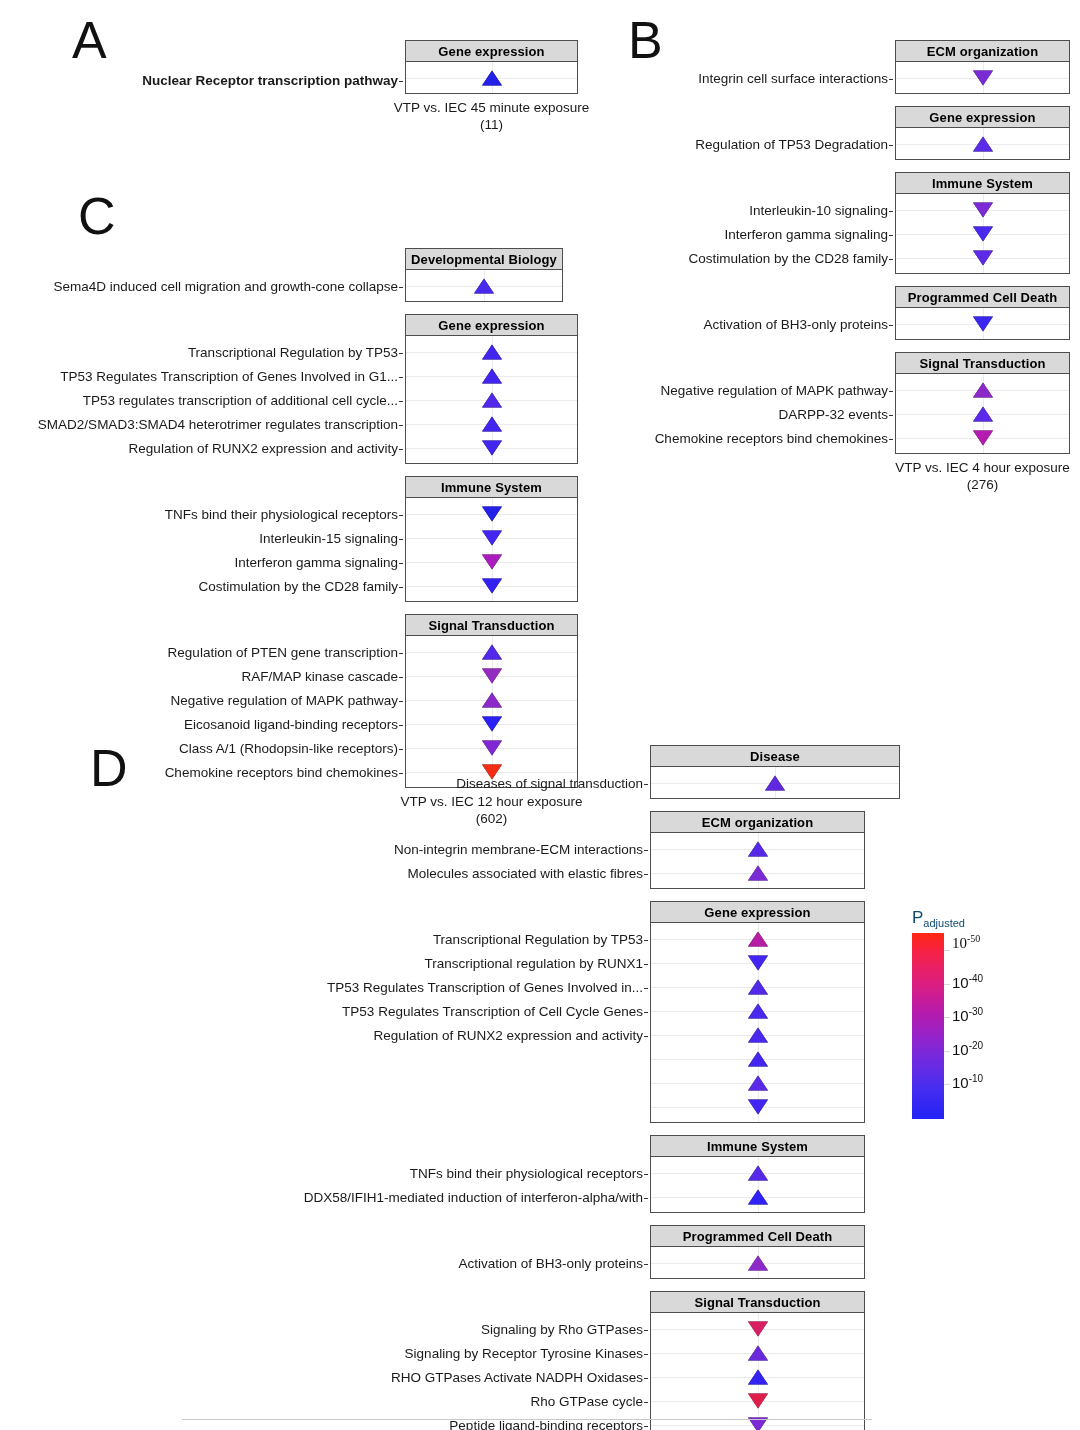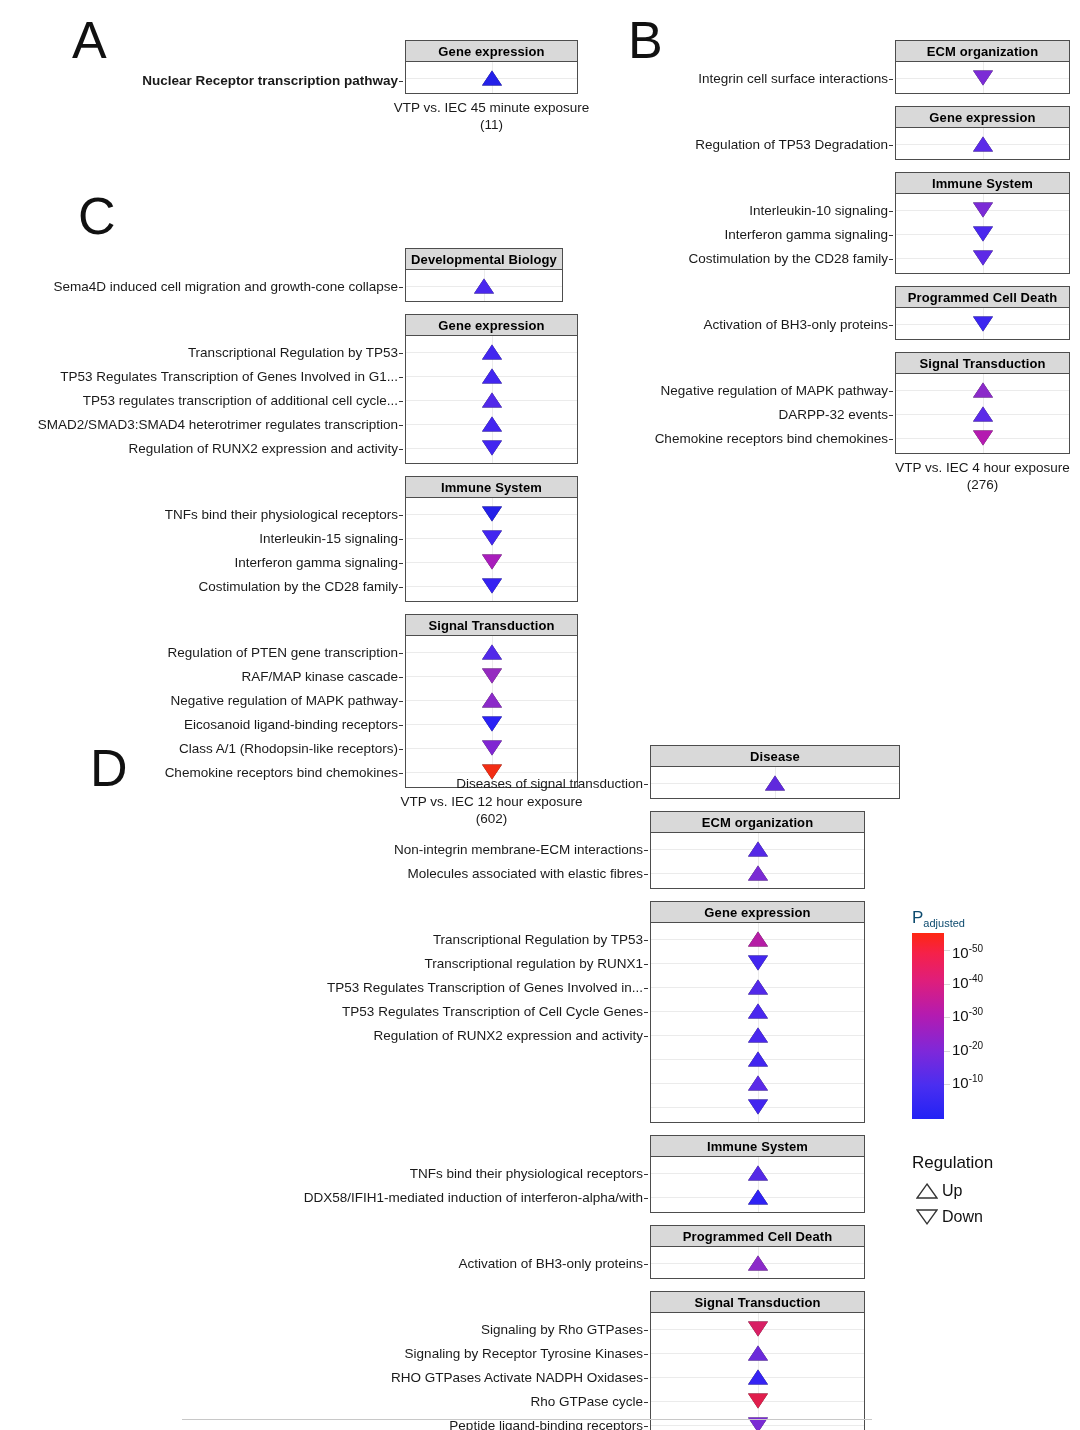--- a/index.html
+++ b/index.html
@@ -438,44 +438,25 @@
 <div class="footer-rule"></div>
 
 <div class="legend" style="left:912px;top:908px;">
   <div class="legend-title">
     <span>P</span><sub>adjusted</sub>
   </div>
   <div class="cbar-wrap">
     <div class="cbar"></div>
     <div class="cbar-ticks" id="cbar-ticks">
         <div class="cnotch" style="top: 16.7568px;"></div>
-        <div class="ctick" style="top: 10px;"><span>10</span><sup>-50</sup></div>
+        <div class="ctick" style="top: 0; font-family: Liberation Serif, serif;"><span>10</span><sup>-50</sup></div>
         <div class="cnotch" style="top: 50.2703px;"></div>
         <div class="ctick" style="top: 39.2703px;"><span>10</span><sup>-40</sup></div>
         <div class="cnotch" style="top: 83.7838px;"></div>
         <div class="ctick" style="top: 72.7838px;"><span>10</span><sup>-30</sup></div>
         <div class="cnotch" style="top: 117.297px;"></div>
         <div class="ctick" style="top: 106.297px;"><span>10</span><sup>-20</sup></div>
         <div class="cnotch" style="top: 150.811px;"></div>
         <div class="ctick" style="top: 139.811px;"><span>10</span><sup>-10</sup></div>
       </div>
   </div>
 
-  <div style="margin-top:34px;">
-    <div class="reg-title">Regulation</div>
-    <div class="reg-row">
-      <span class="reg-gly">
-        <svg width="22" height="18" viewBox="0 0 22 18">
-            <polygon points="11,2 21,16 1,16" fill="none" stroke="#333" stroke-width="1.3"></polygon>
-          </svg>
-      </span>
-      <span>Up</span>
-    </div>
-    <div class="reg-row">
-      <span class="reg-gly">
-        <svg width="22" height="18" viewBox="0 0 22 18">
-            <polygon points="1,2 21,2 11,16" fill="none" stroke="#333" stroke-width="1.3"></polygon>
-          </svg>
-      </span>
-      <span>Down</span>
-    </div>
-  </div>
 </div>
 
 </body></html>

